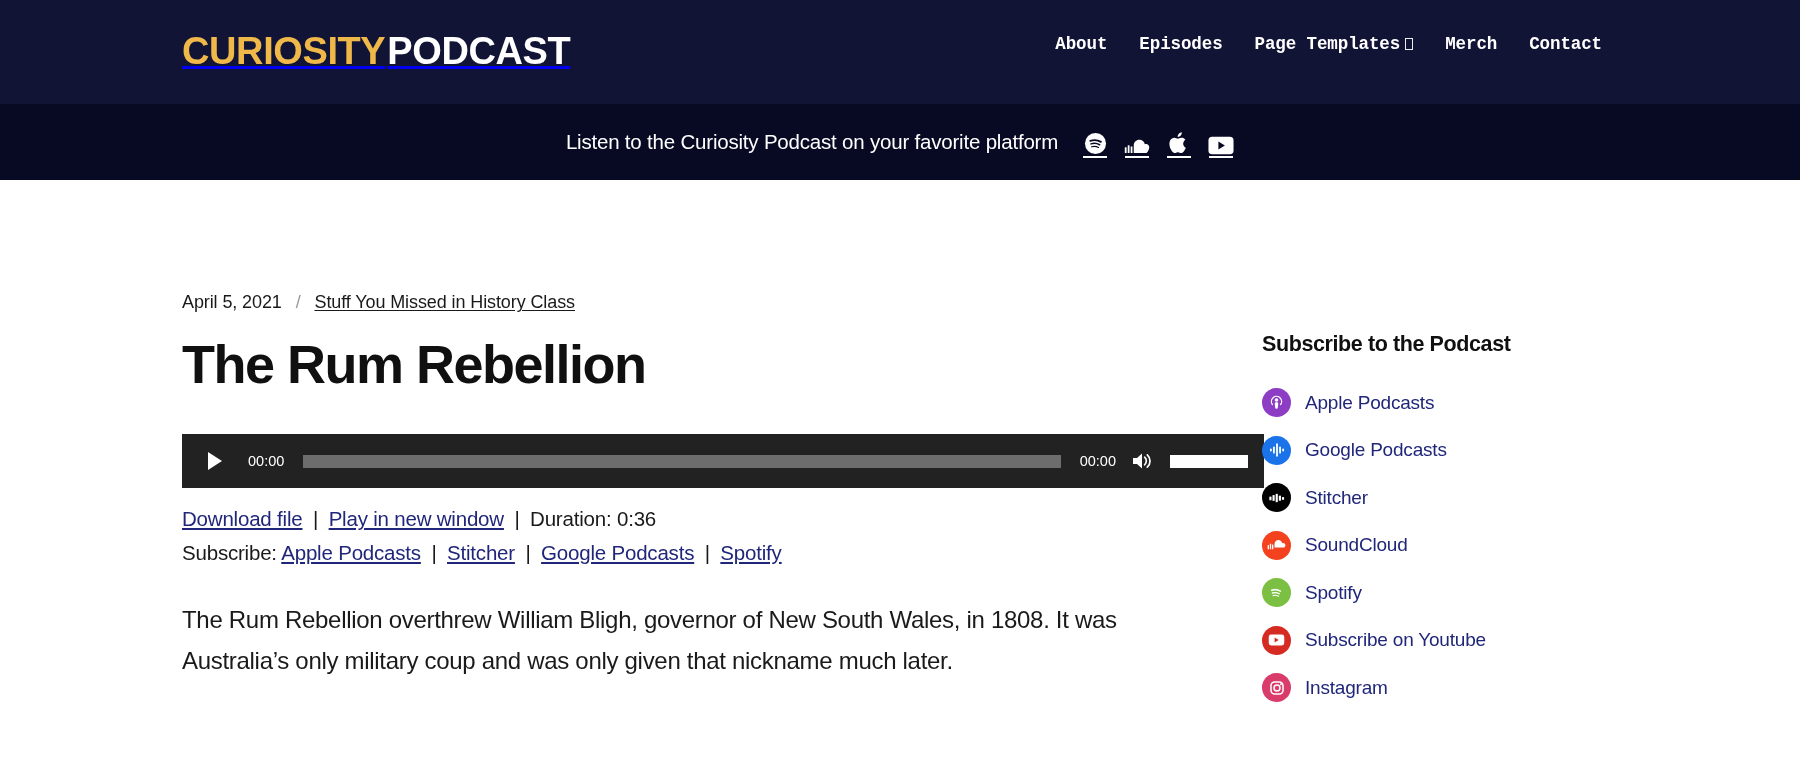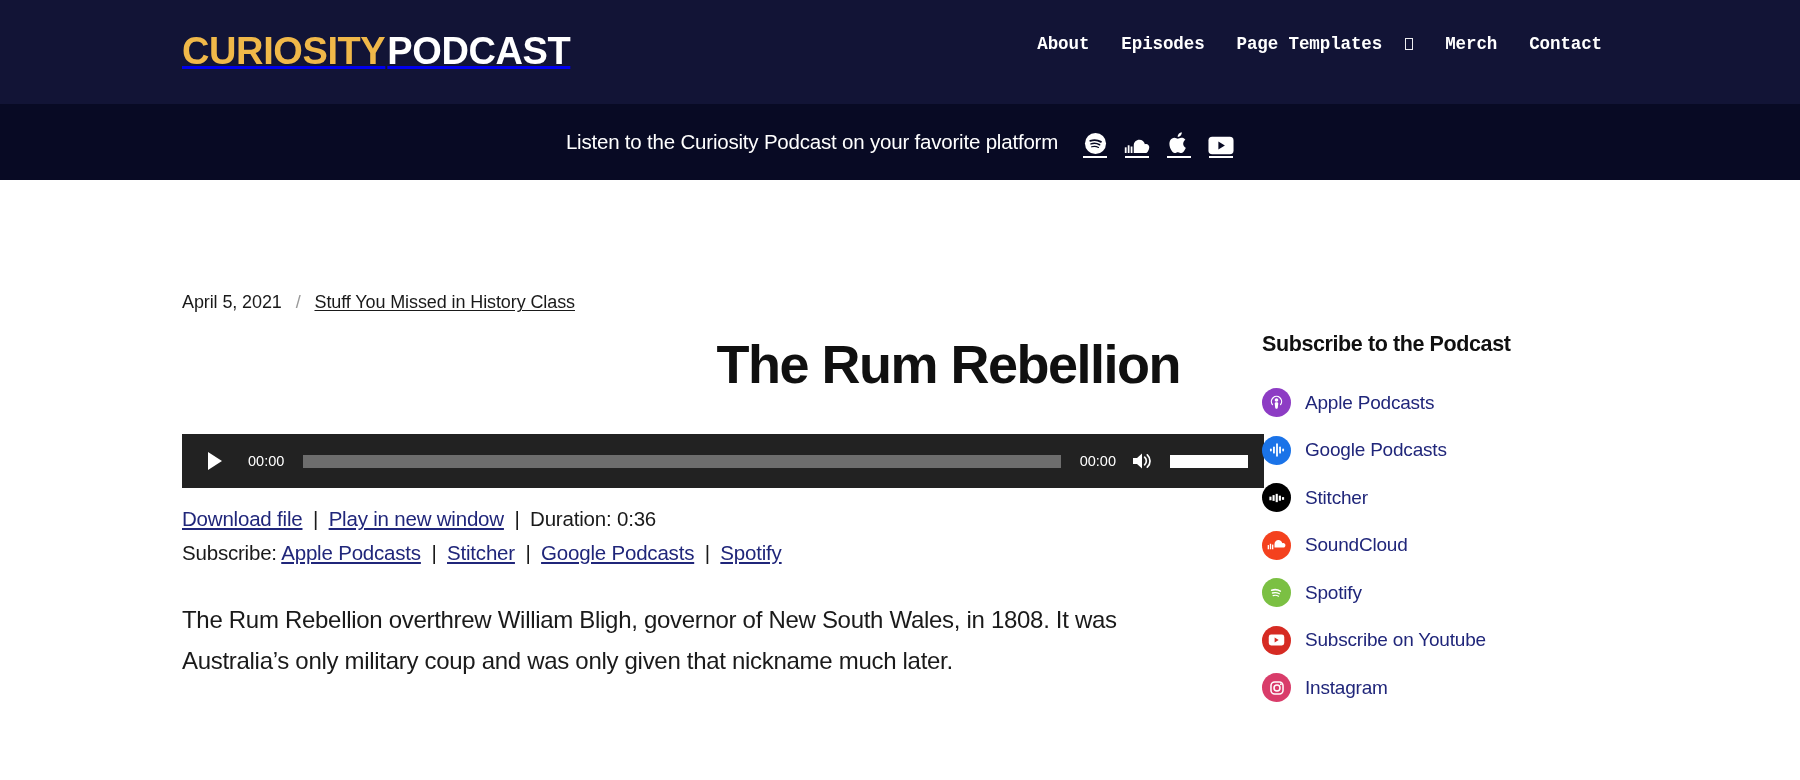--- a/index.html
+++ b/index.html
@@ -50,21 +50,21 @@
     font-weight: bold;
     text-decoration: none;
     padding: 0 16px;
     white-space: nowrap;
     letter-spacing: -0.1px;
     font-family: Liberation Mono, monospace;
   }
   .nav-item-with-caret {
     display: inline-flex;
     align-items: center;
-    gap: 23px;
+    gap: 5px;
   }
   .tofu-caret {
     display: inline-block;
     width: 8px;
     height: 12px;
     border: 1.4px solid #ffffff;
     opacity: 0.92;
   }
 
   
@@ -137,21 +137,20 @@
     text-underline-offset: 2px;
   }
 
   .post-title {
     font-size: 54px;
     font-weight: bold;
     color: #101010;
     letter-spacing: -1.5px;
     line-height: 1.1;
     margin-bottom: 40px;
-    text-align: right;
   }
 
   
   .audio-player {
     width: 1082px;
     height: 54px;
     background: #222222;
     display: flex;
     align-items: center;
     padding: 0 16px;

